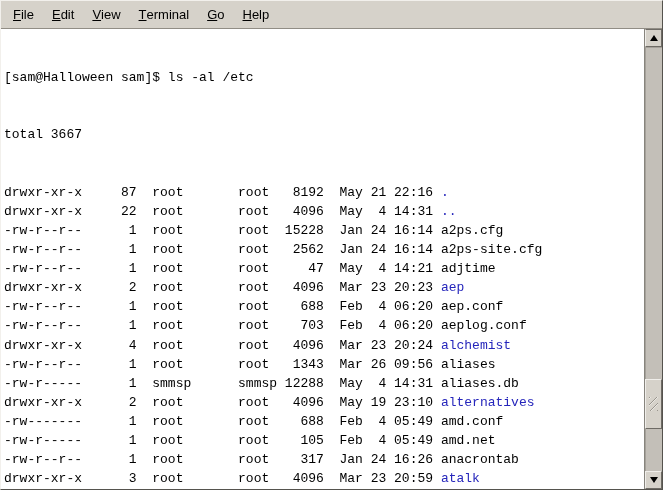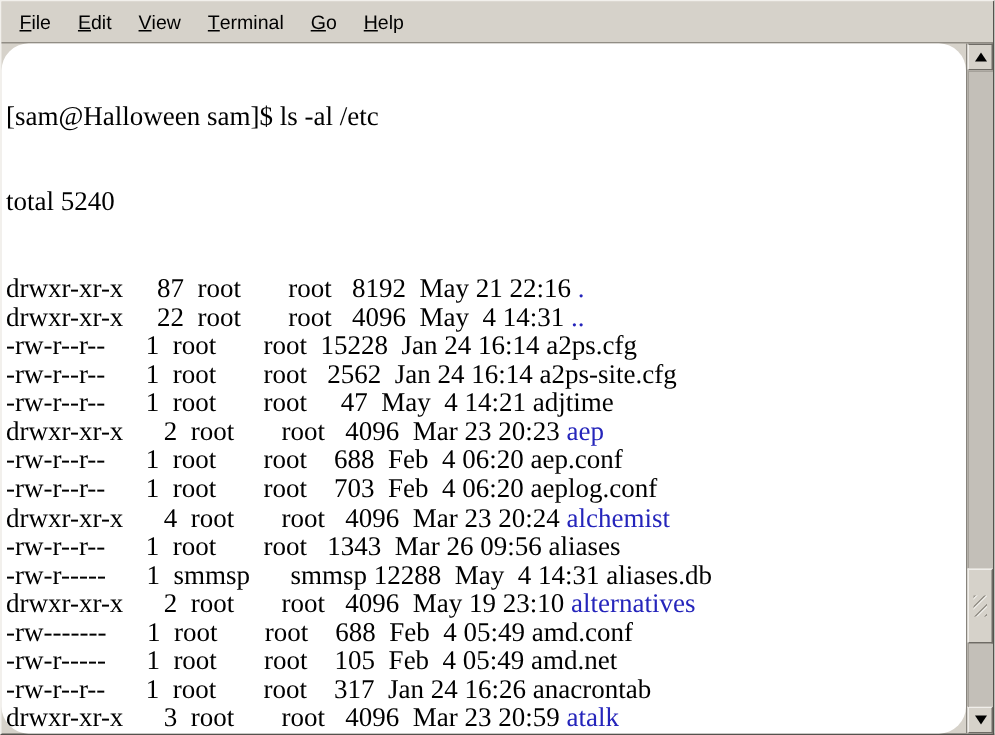--- a/index.html
+++ b/index.html
@@ -16,23 +16,23 @@
     padding-left:3px;background:#d6d2ca;
     border-bottom:1px solid #918d85;
     font-family:"Liberation Sans",sans-serif;font-size:13px;color:#000;
   }
   .menu-item{display:flex;align-items:center;padding:0 9px;cursor:default;}
   .menu-item .u{text-decoration:underline;}
   .content{flex:1;display:flex;min-height:0;}
   .term{
     flex:1;min-width:0;background:#ffffff;color:#000;
     overflow:hidden;
-    font-family:Liberation Serif, serif;
-    font-size:18px;line-height:19.1px;
-    white-space:pre;padding:1px 0 0 3px;cursor:text;border-radius:18px;
+    font-family:Liberation Mono, monospace;
+    font-size:13px;line-height:19.1px;
+    white-space:pre;padding:1px 0 0 3px;cursor:text;
   }
   .line{height:19.1px;}
   .scrollbar{
     flex:0 0 17px;width:17px;display:flex;flex-direction:column;
     background:#c3bfb8;border-left:1px solid #87847d;
   }
   .sb-btn{
     box-sizing:border-box;height:18px;flex:0 0 18px;background:#d6d2ca;
     border:1px solid #6e6b65;border-top-color:#f0eeea;border-left-color:#f0eeea;
     display:flex;align-items:center;justify-content:center;
@@ -62,21 +62,21 @@
       <span class="menu-item"><span class="u">E</span>dit</span>
       <span class="menu-item"><span class="u">V</span>iew</span>
       <span class="menu-item"><span class="u">T</span>erminal</span>
       <span class="menu-item"><span class="u">G</span>o</span>
       <span class="menu-item"><span class="u">H</span>elp</span>
     </div>
 
   <div class="content">
     <div class="term">
       <div class="line">[sam@Halloween sam]$ ls -al /etc</div>
-      <div class="line">total 5240</div>
+      <div class="line">total 3667</div>
       <div id="listing"><div class="line"><span>drwxr-xr-x     87  root       root   8192  May 21 22:16 </span><span style="color: rgb(37, 37, 187);">.</span></div><div class="line"><span>drwxr-xr-x     22  root       root   4096  May  4 14:31 </span><span style="color: rgb(37, 37, 187);">..</span></div><div class="line"><span>-rw-r--r--      1  root       root  15228  Jan 24 16:14 </span><span>a2ps.cfg</span></div><div class="line"><span>-rw-r--r--      1  root       root   2562  Jan 24 16:14 </span><span>a2ps-site.cfg</span></div><div class="line"><span>-rw-r--r--      1  root       root     47  May  4 14:21 </span><span>adjtime</span></div><div class="line"><span>drwxr-xr-x      2  root       root   4096  Mar 23 20:23 </span><span style="color: rgb(37, 37, 187);">aep</span></div><div class="line"><span>-rw-r--r--      1  root       root    688  Feb  4 06:20 </span><span>aep.conf</span></div><div class="line"><span>-rw-r--r--      1  root       root    703  Feb  4 06:20 </span><span>aeplog.conf</span></div><div class="line"><span>drwxr-xr-x      4  root       root   4096  Mar 23 20:24 </span><span style="color: rgb(37, 37, 187);">alchemist</span></div><div class="line"><span>-rw-r--r--      1  root       root   1343  Mar 26 09:56 </span><span>aliases</span></div><div class="line"><span>-rw-r-----      1  smmsp      smmsp 12288  May  4 14:31 </span><span>aliases.db</span></div><div class="line"><span>drwxr-xr-x      2  root       root   4096  May 19 23:10 </span><span style="color: rgb(37, 37, 187);">alternatives</span></div><div class="line"><span>-rw-------      1  root       root    688  Feb  4 05:49 </span><span>amd.conf</span></div><div class="line"><span>-rw-r-----      1  root       root    105  Feb  4 05:49 </span><span>amd.net</span></div><div class="line"><span>-rw-r--r--      1  root       root    317  Jan 24 16:26 </span><span>anacrontab</span></div><div class="line"><span>drwxr-xr-x      3  root       root   4096  Mar 23 20:59 </span><span style="color: rgb(37, 37, 187);">atalk</span></div><div class="line"></div></div>
     </div>
 
     <div class="scrollbar">
       <div class="sb-btn up">
         <div class="arrow-up"></div>
       </div>
       <div class="sb-trough">
         <div class="sb-thumb"></div>
       </div>

